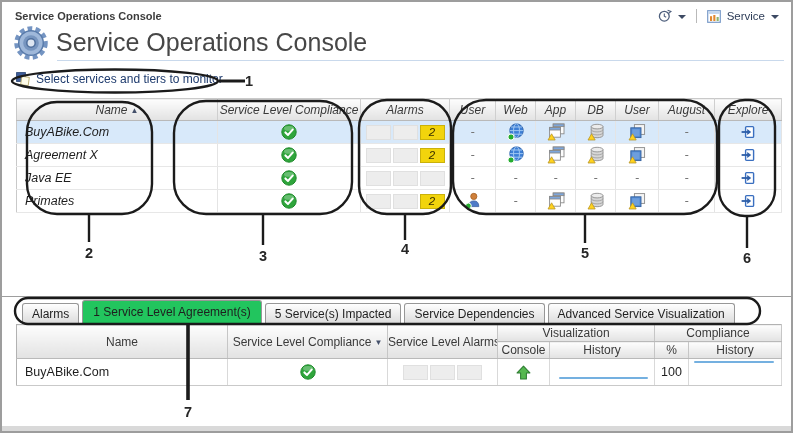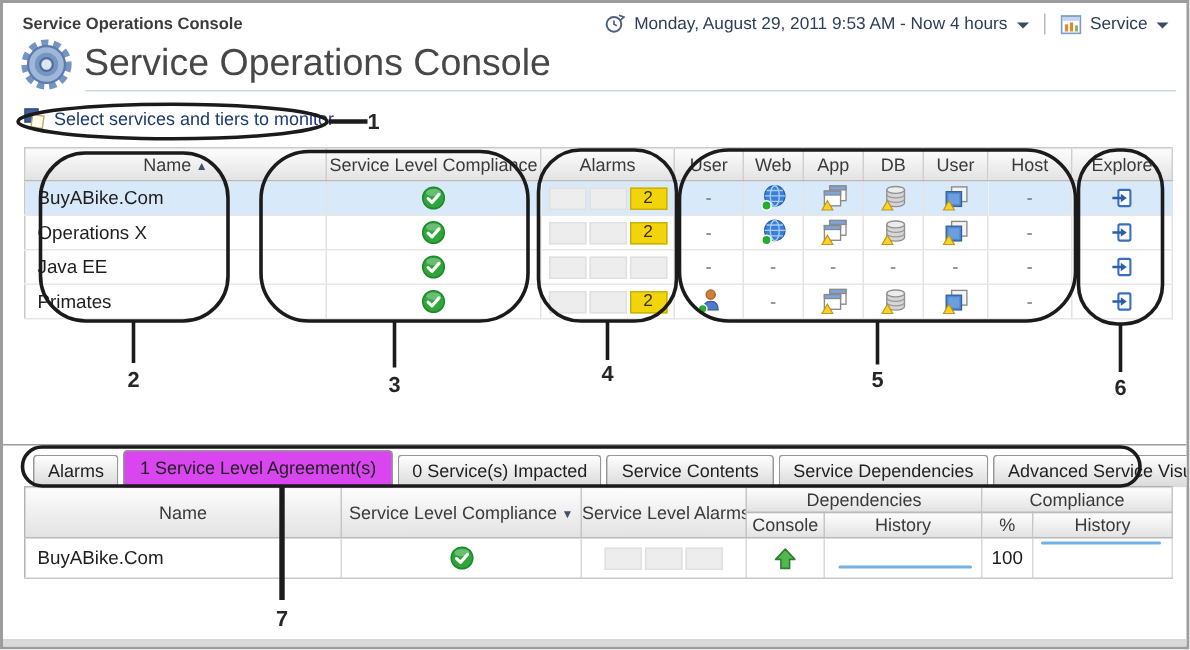--- a/index.html
+++ b/index.html
@@ -14,41 +14,41 @@
   .vsep{width:1px;height:14px;background:#b9b9b9;margin:0 4px;}
 
   
   .page-title{left:54px;top:26px;font-size:25px;color:#474747;}
   .title-underline{left:55px;right:7px;top:58px;height:1px;background:#c9d9ec;}
   .select-link{left:14px;top:70px;display:flex;align-items:center;gap:6px;font-size:12px;color:#1d3a6d;cursor:pointer;}
 
   
   table{border-collapse:collapse;table-layout:fixed;}
   .svc-table{left:14px;top:96px;}
-  .svc-table table{width:765px;border:1px solid #c9c9c9;}
+  .svc-table table{width:765px;border:1px solid #c9c9c9;font-style:italic;}
   th{background:linear-gradient(#fdfdfd,#e2e2e2);font-weight:normal;font-size:12px;color:#3a3a3a;
      height:21px;border-right:1px solid #cfcfcf;border-bottom:1px solid #b9b9b9;padding:0;white-space:nowrap;overflow:hidden;}
   td{height:22px;font-size:12.5px;color:#1e1e1e;border-right:1px solid #e4e4e4;border-bottom:1px solid #e7e7e7;
      text-align:center;padding:0;white-space:nowrap;overflow:hidden;margin-left:26px;}
   td.name{text-align:left;padding-left:8px;}
   tr.selected td{background:#d8e9fa;}
   .sorticon{font-size:8px;color:#44506a;vertical-align:1px;margin-left:3px;}
   .alarm-cells{display:flex;gap:2px;justify-content:center;align-items:center;}
   .alarm-box{width:25px;height:15px;background:#ededed;border:1px solid #e0e0e0;box-sizing:border-box;
              display:flex;align-items:center;justify-content:center;font-size:11.5px;color:#3a3000;}
   .alarm-box.yellow{background:#f2d40c;border-color:#cab10b;}
   .dash{color:#767676;}
   .ic{vertical-align:middle;display:inline-block;}
 
   
   .divider{left:0;right:0;top:294px;height:1px;background:#9e9e9e;}
   .tabs{left:20px;top:298px;display:flex;align-items:flex-end;gap:3px;}
   .tab{background:linear-gradient(#fefefe,#d9d9d9);border:1px solid #979797;border-bottom:none;
        border-radius:3px 3px 0 0;font-size:12px;color:#1f1f1f;padding:3px 9px 4px;cursor:pointer;white-space:nowrap;}
-  .tab.active{background:#d946ef;padding:4px 10px 6px;position:relative;z-index:2;}
+  .tab.active{background:#22c55e;padding:4px 10px 6px;position:relative;z-index:2;}
 
   
   .sla-table{left:14px;top:322px;}
   .sla-table table{width:765px;border:1px solid #b2b2b2;}
   .sla-table th{height:16px;border-right:1px solid #c6c6c6;border-bottom:1px solid #b9b9b9;}
   .sla-table td{height:26px;border-right:1px solid #d9d9d9;border-bottom:1px solid #c9c9c9;}
   .spark{position:relative;width:100%;height:26px;}
   .spark .line{position:absolute;height:2px;background:#74b0e0;border-radius:1px;}
   .spark .line.avail{left:9px;right:6px;top:18px;}
   .spark .line.comp{left:5px;right:7px;top:2px;}
@@ -134,21 +134,20 @@
   </defs>
 </svg>
 
 <div class="frame">
 
   <div class="abs breadcrumb">Service Operations Console</div>
   <div class="abs topbar-right">
     <svg class="ic" width="14" height="14">
         <use href="#sym-clock"></use>
       </svg>
-    <span>Monday, August 29, 2011 9:53 AM - Now 4 hours</span>
     <span class="caret"></span>
     <span class="vsep"></span>
     <svg class="ic" width="14" height="13">
         <use href="#sym-reports"></use>
       </svg>
     <span>Service</span>
     <span class="caret"></span>
   </div>
 
   <svg class="abs gear" style="left:11px;top:23px" width="36" height="36">
@@ -181,21 +180,21 @@
       <thead>
         <tr>
           <th><span>Name</span><span class="sorticon">▲</span></th>
           <th><span>Service Level Compliance</span></th>
           <th><span>Alarms</span></th>
           <th><span>User</span></th>
           <th><span>Web</span></th>
           <th><span>App</span></th>
           <th><span>DB</span></th>
           <th><span>User</span></th>
-          <th><span>Host</span></th>
+          <th><span>August</span></th>
           <th><span>Explore</span></th>
         </tr>
       </thead>
       <tbody>
         <tr class="selected">
           <td class="name"><span>BuyABike.Com</span></td>
           <td><svg class="ic" width="16" height="16">
                 <use href="#sym-check"></use>
               </svg></td>
           <td>
@@ -217,21 +216,21 @@
               </svg></td>
           <td><svg class="ic" width="18" height="18">
                 <use href="#sym-host"></use>
               </svg></td>
           <td><span class="dash">-</span></td>
           <td><svg class="ic" width="14" height="14">
                 <use href="#sym-explore"></use>
               </svg></td>
         </tr>
         <tr>
-          <td class="name"><span>Operations X</span></td>
+          <td class="name"><span>Agreement X</span></td>
           <td><svg class="ic" width="16" height="16">
                 <use href="#sym-check"></use>
               </svg></td>
           <td>
             <div class="alarm-cells">
               <span class="alarm-box"></span>
               <span class="alarm-box"></span>
               <span class="alarm-box yellow">2</span>
             </div>
           </td>
@@ -306,43 +305,42 @@
               </svg></td>
         </tr>
       </tbody>
     </table>
   </div>
 
   <div class="abs divider"></div>
   <div class="abs tabs">
     <span class="tab">Alarms</span>
     <span class="tab active">1 Service Level Agreement(s)</span>
-    <span class="tab">0 Service(s) Impacted</span>
-    <span class="tab">Service Contents</span>
+    <span class="tab">5 Service(s) Impacted</span>
     <span class="tab">Service Dependencies</span>
     <span class="tab">Advanced Service Visualization</span>
   </div>
 
   <div class="abs sla-table">
     <table>
       <colgroup>
         <col style="width:211px">
           <col style="width:160px">
           <col style="width:110px">
           <col style="width:52px">
         <col style="width:105px">
           <col style="width:34px">
           <col style="width:93px">
       </colgroup>
       <thead>
         <tr>
           <th rowspan="2"><span>Name</span></th>
           <th rowspan="2"><span>Service Level Compliance</span><span class="sorticon">▼</span></th>
           <th rowspan="2"><span>Service Level Alarms</span></th>
-          <th colspan="2"><span>Dependencies</span></th>
+          <th colspan="2"><span>Visualization</span></th>
           <th colspan="2"><span>Compliance</span></th>
         </tr>
         <tr>
           <th><span>Console</span></th>
           <th><span>History</span></th>
           <th><span>%</span></th>
           <th><span>History</span></th>
         </tr>
       </thead>
       <tbody>

